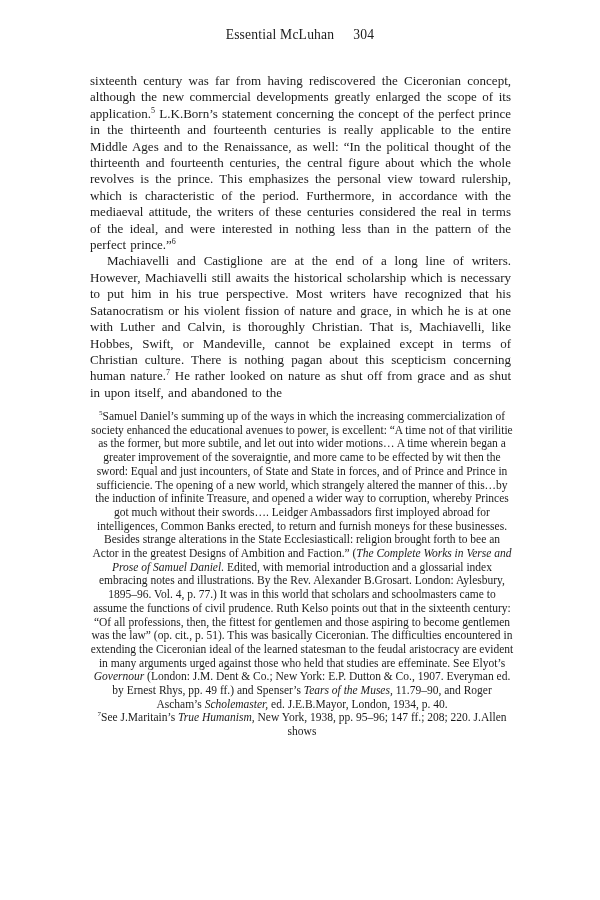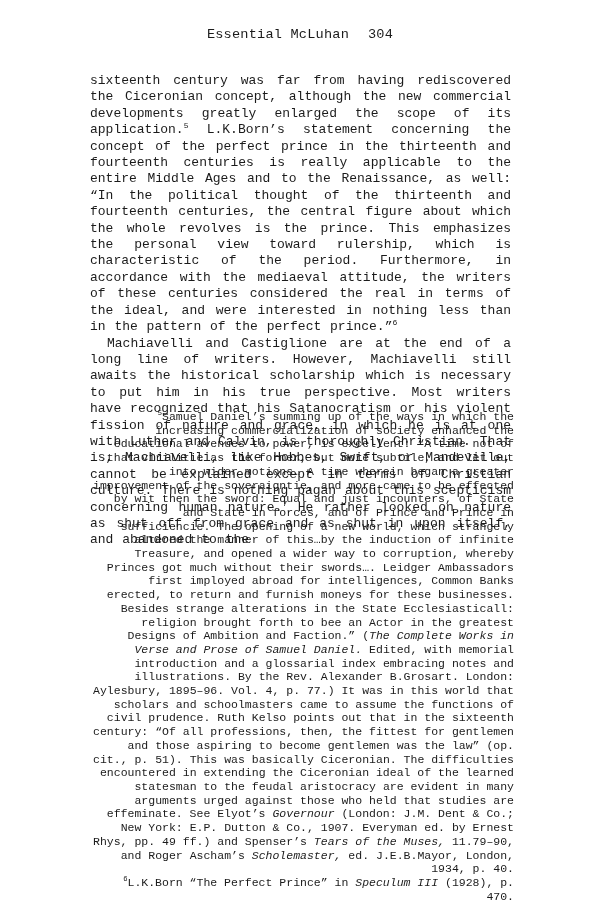--- a/index.html
+++ b/index.html
@@ -4,21 +4,21 @@
 <style>
   * { margin: 0; padding: 0; box-sizing: border-box; }
   html, body { background: #ffffff; }
   .page {
     position: relative;
     width: 600px;
     height: 900px;
     margin: 0 auto;
     background: #ffffff;
     color: #1b1b1b;
-    font-family: Liberation Mono, monospace;
+    font-family: Liberation Serif, serif;
     overflow: hidden;
   }
   .header {
     position: absolute;
     top: 27px;
     left: 0;
     width: 100%;
     text-align: center;
     font-size: 13.6px;
     line-height: 16px;
@@ -40,21 +40,21 @@
   .para.indent { text-indent: 17px; }
   .footnotes {
     position: absolute;
     top: 410px;
     left: 90px;
     width: 424px;
   }
   .footnote {
     font-size: 11.5px;
     line-height: 13.7px;
-    text-align: right;
+    text-align: center;
   }
   sup {
     font-size: 0.62em;
     vertical-align: super;
     line-height: 0;
   }
   em { font-style: italic; }
 </style>
 </head>
 <body>
@@ -65,16 +65,16 @@
     <span>Essential McLuhan</span><span class="hgap"></span><span>304</span>
   </div>
 
   <div class="body-text">
     <p class="para"><span>sixteenth century was far from having rediscovered the Ciceronian concept, although the new commercial developments greatly enlarged the scope of its application.</span><sup>5</sup><span> L.K.Born’s statement concerning the concept of the perfect prince in the thirteenth and fourteenth centuries is really applicable to the entire Middle Ages and to the Renaissance, as well: “In the political thought of the thirteenth and fourteenth centuries, the central figure about which the whole revolves is the prince. This emphasizes the personal view toward rulership, which is characteristic of the period. Furthermore, in accordance with the mediaeval attitude, the writers of these centuries considered the real in terms of the ideal, and were interested in nothing less than in the pattern of the perfect prince.”</span><sup>6</sup></p>
     <p class="para indent"><span>Machiavelli and Castiglione are at the end of a long line of writers. However, Machiavelli still awaits the historical scholarship which is necessary to put him in his true perspective. Most writers have recognized that his Satanocratism or his violent fission of nature and grace, in which he is at one with Luther and Calvin, is thoroughly Christian. That is, Machiavelli, like Hobbes, Swift, or Mandeville, cannot be explained except in terms of Christian culture. There is nothing pagan about this scepticism concerning human nature.</span><sup>7</sup><span> He rather looked on nature as shut off from grace and as shut in upon itself, and abandoned to the</span></p>
   </div>
 
   <div class="footnotes">
     <p class="footnote"><sup>5</sup><span>Samuel Daniel’s summing up of the ways in which the increasing commercialization of society enhanced the educational avenues to power, is excellent: “A time not of that virilitie as the former, but more subtile, and let out into wider motions… A time wherein began a greater improvement of the soveraigntie, and more came to be effected by wit then the sword: Equal and just incounters, of State and State in forces, and of Prince and Prince in sufficiencie. The opening of a new world, which strangely altered the manner of this…by the induction of infinite Treasure, and opened a wider way to corruption, whereby Princes got much without their swords…. Leidger Ambassadors first imployed abroad for intelligences, Common Banks erected, to return and furnish moneys for these businesses. Besides strange alterations in the State Ecclesiasticall: religion brought forth to bee an Actor in the greatest Designs of Ambition and Faction.” (</span><em>The Complete Works in Verse and Prose of Samuel Daniel.</em><span> Edited, with memorial introduction and a glossarial index embracing notes and illustrations. By the Rev. Alexander B.Grosart. London: Aylesbury, 1895–96. Vol. 4, p. 77.) It was in this world that scholars and schoolmasters came to assume the functions of civil prudence. Ruth Kelso points out that in the sixteenth century: “Of all professions, then, the fittest for gentlemen and those aspiring to become gentlemen was the law” (op. cit., p. 51). This was basically Ciceronian. The difficulties encountered in extending the Ciceronian ideal of the learned statesman to the feudal aristocracy are evident in many arguments urged against those who held that studies are effeminate. See Elyot’s </span><em>Governour</em><span> (London: J.M. Dent &amp; Co.; New York: E.P. Dutton &amp; Co., 1907. Everyman ed. by Ernest Rhys, pp. 49 ff.) and Spenser’s </span><em>Tears of the Muses,</em><span> 11.79–90, and Roger Ascham’s </span><em>Scholemaster,</em><span> ed. J.E.B.Mayor, London, 1934, p. 40.</span></p>
-    <p class="footnote"><sup>6</sup><span>L.K.Born “The Perfect Prince” in </span><em>Speculum III</em><span> (1928), p. 470.</span></p>
+    <p class="footnote"><sup>7</sup><span>See J.Maritain’s </span><em>True Humanism,</em><span> New York, 1938, pp. 95–96; 147 ff.; 208; 220. J.Allen shows</span></p>
   </div>
 
 </div>
 
 </body></html>

